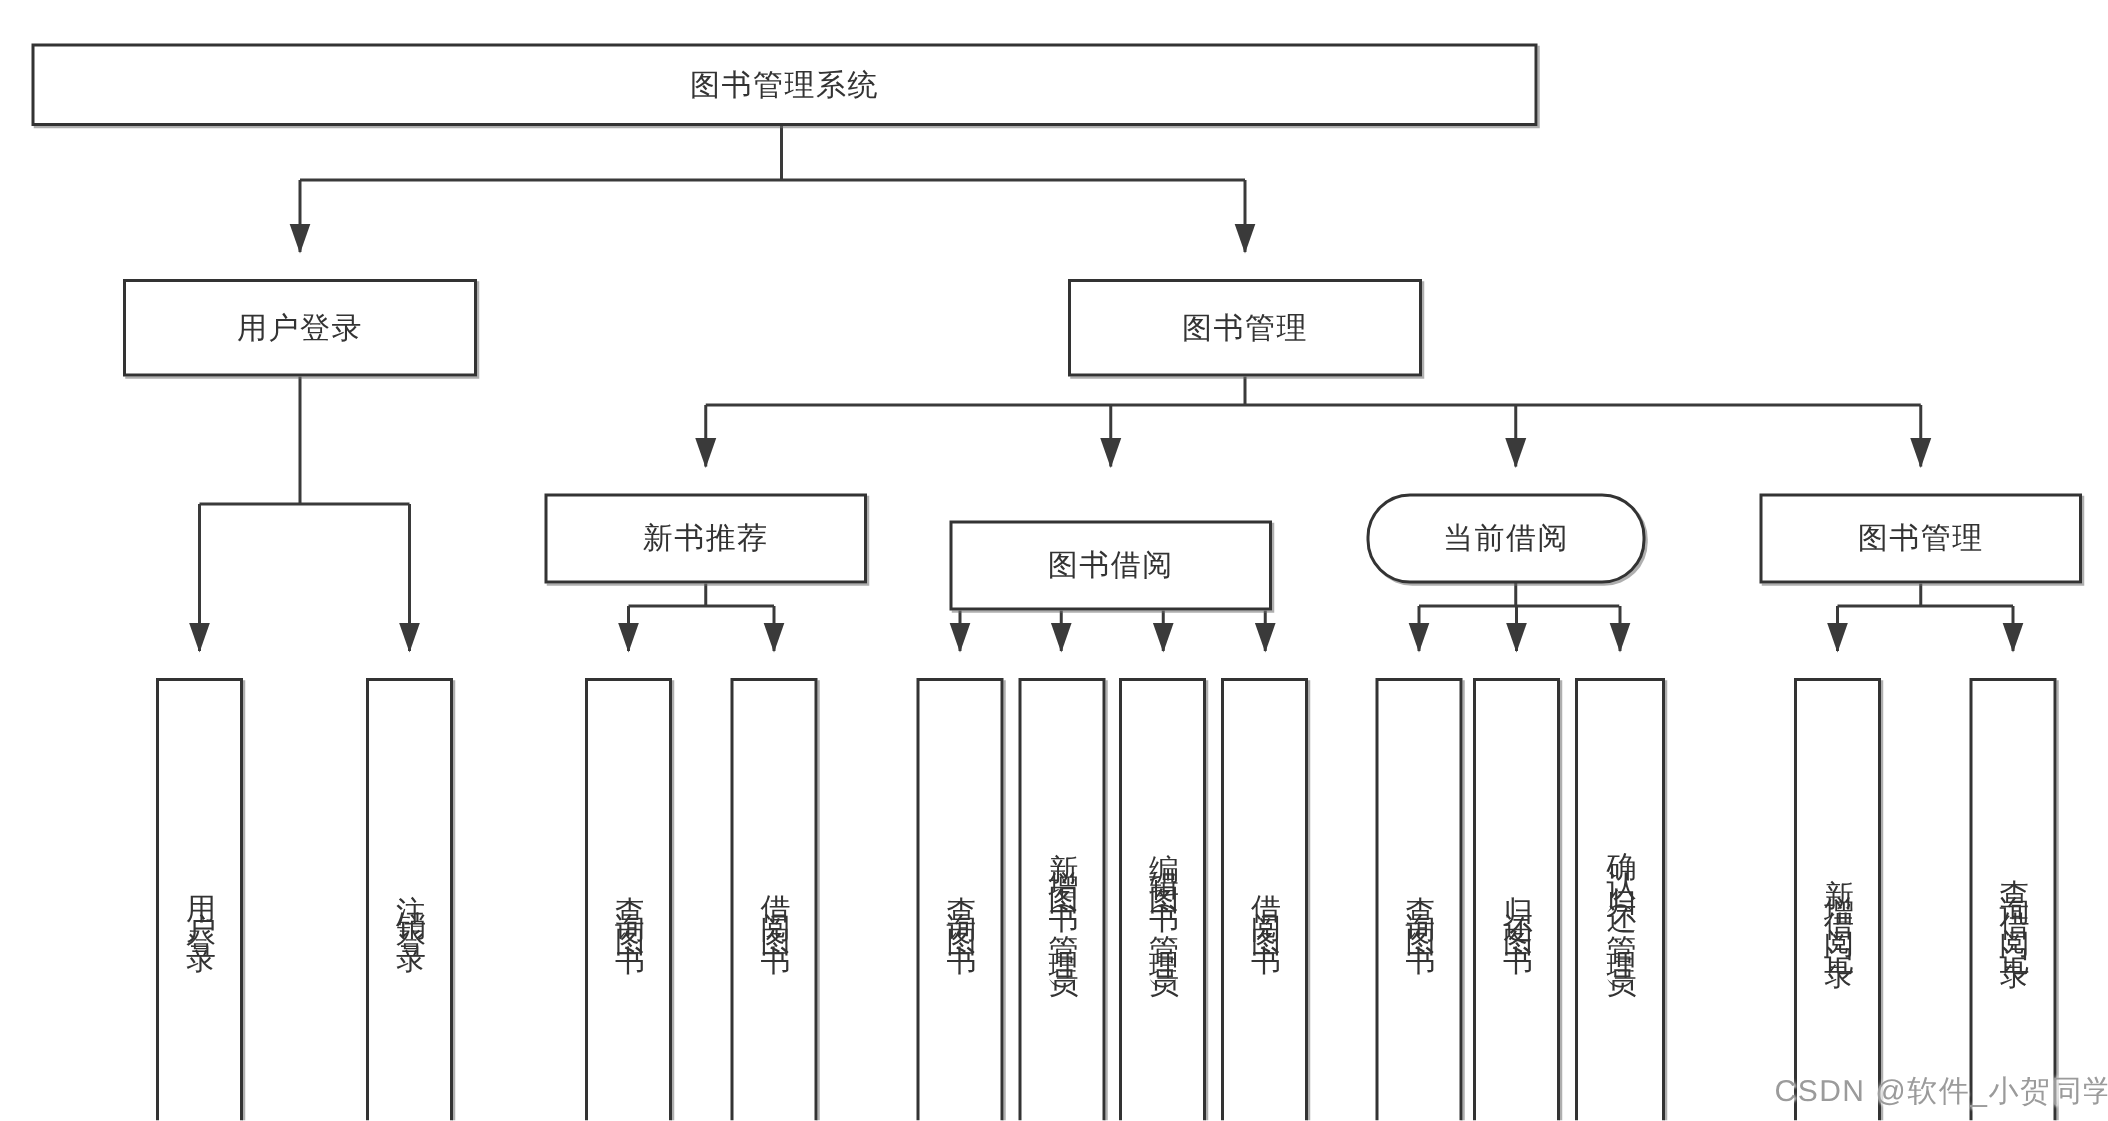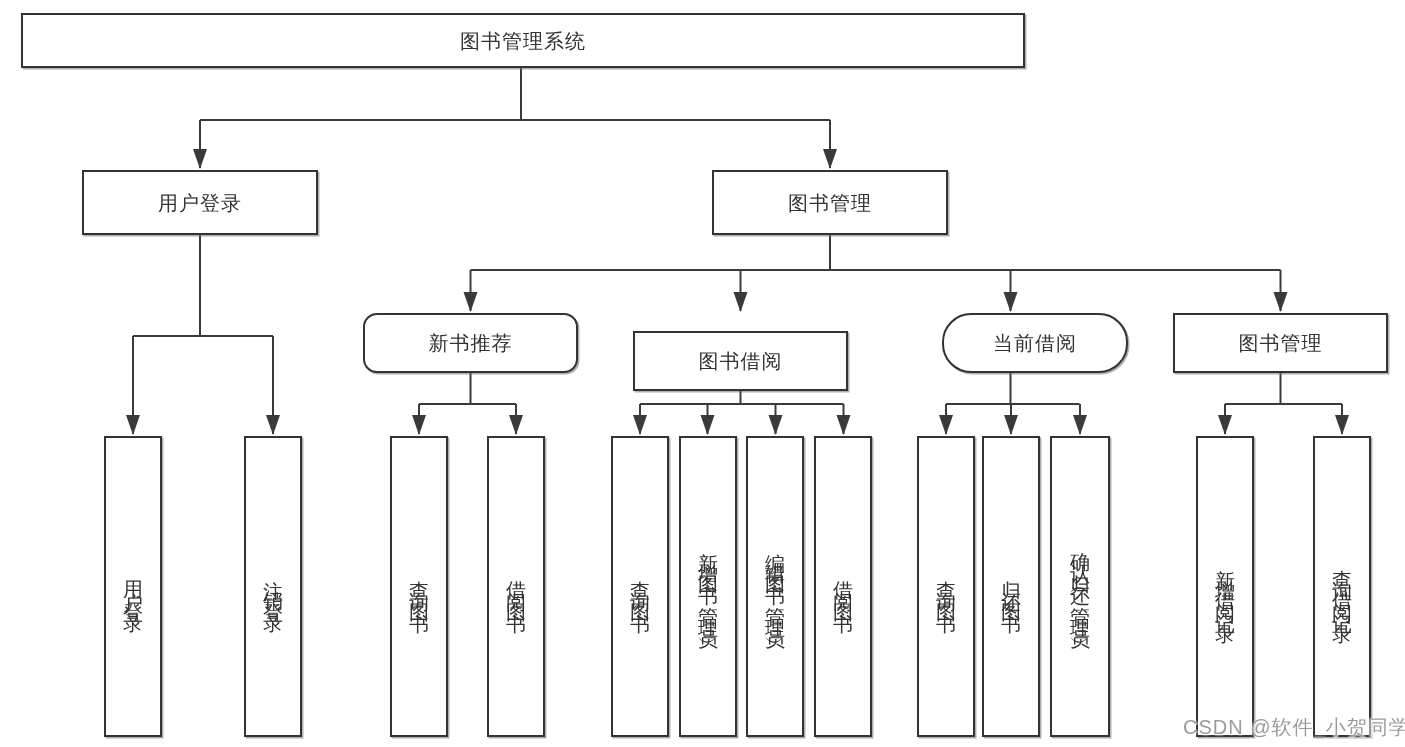--- a/index.html
+++ b/index.html
@@ -21,42 +21,43 @@
     position: absolute;
     box-sizing: border-box;
     background: #ffffff;
     border: 2px solid #333333;
     box-shadow: 1.5px 1.5px 0 rgba(110,110,110,0.55);
     display: flex;
     align-items: center;
     justify-content: center;
     color: #333333;
     z-index: 1;
+    margin-top: 16px;
   }
   .node-h span {
     font-size: 20px;
     letter-spacing: 1px;
     line-height: 1;
     white-space: nowrap;
   }
   .node-v span {
     writing-mode: vertical-rl;
     text-orientation: mixed;
     font-size: 20px;
     letter-spacing: 0.55em;
     line-height: 1.05;
     white-space: nowrap;
   }
   
   .n-root   { left: 21px;  top: 13px;  width: 1004px; height: 55px; }
   .n-login  { left: 82px;  top: 170px; width: 236px;  height: 65px; }
   .n-mgmt   { left: 712px; top: 170px; width: 236px;  height: 65px; }
-  .n-l3-rec { left: 363px; top: 313px; width: 215px;  height: 60px; border-radius: 14px; }
+  .n-l3-rec { left: 363px; top: 313px; width: 215px;  height: 60px; }
   .n-l3-bor { left: 633px; top: 331px; width: 215px;  height: 60px; }
-  .n-l3-cur { left: 942px; top: 313px; width: 186px;  height: 60px; border-radius: 29px; }
+  .n-l3-cur { left: 911px; top: 313px; width: 186px;  height: 60px; border-radius: 29px; }
   .n-l3-rcd { left: 1173px;top: 313px; width: 215px;  height: 60px; }
   .leaf { top: 436px; width: 58px; height: 301px; }
   .n-a1 { left: 104px; }  .n-a2 { left: 244px; }
   .n-b1 { left: 390px; }  .n-b2 { left: 487px; }
   .n-c1 { left: 611px; }  .n-c2 { left: 679px; }  .n-c3 { left: 746px; }  .n-c4 { left: 814px; }
   .n-d1 { left: 917px; }  .n-d2 { left: 982px; }  .n-d3 { left: 1050px; width: 60px; }
   .n-e1 { left: 1196px; } .n-e2 { left: 1313px; }
   .watermark {
     position: absolute;
     left: 1183px; top: 714px;

